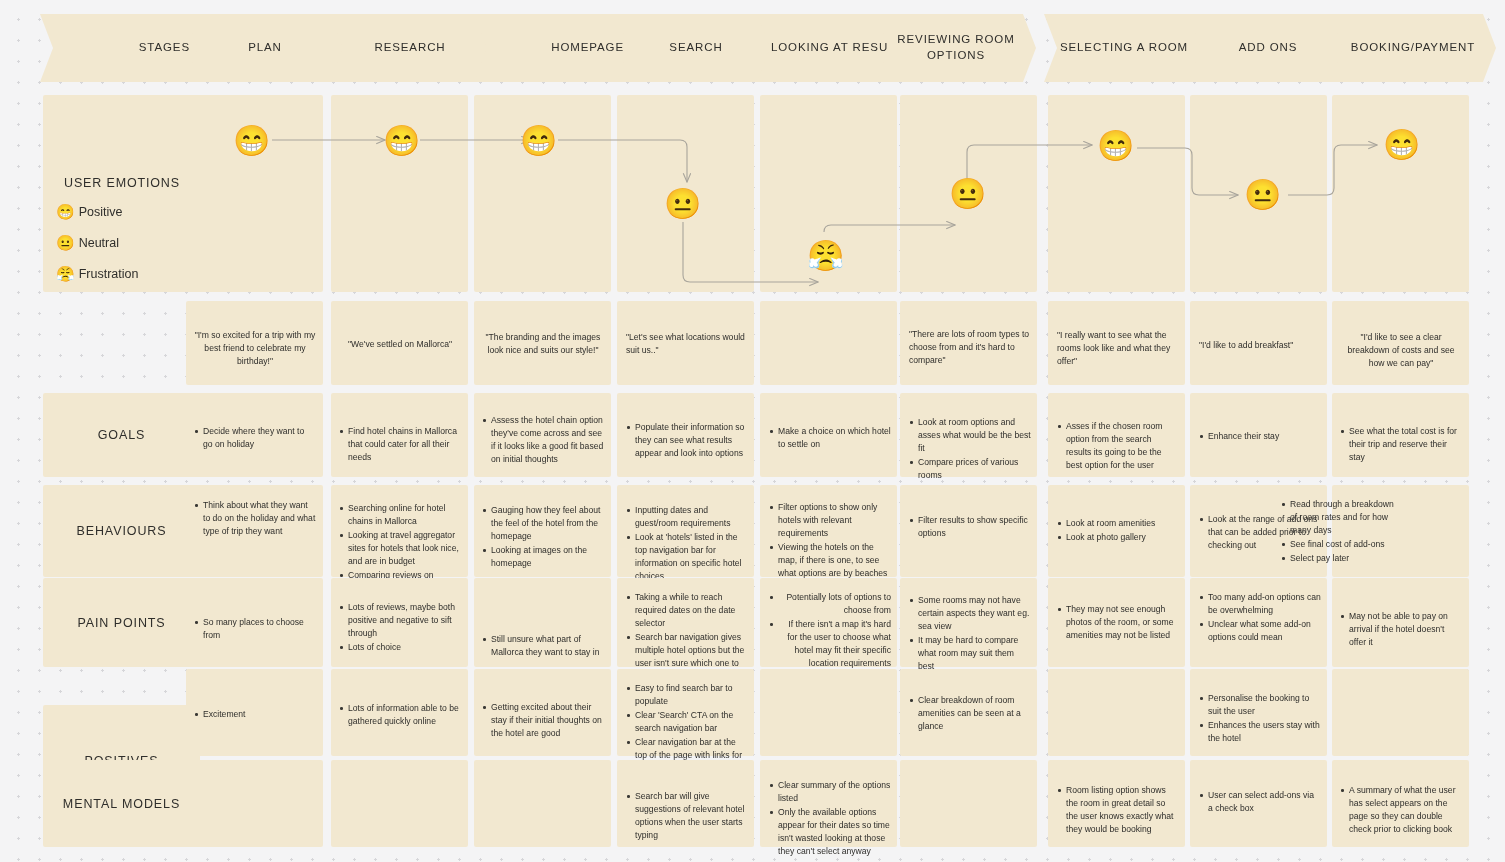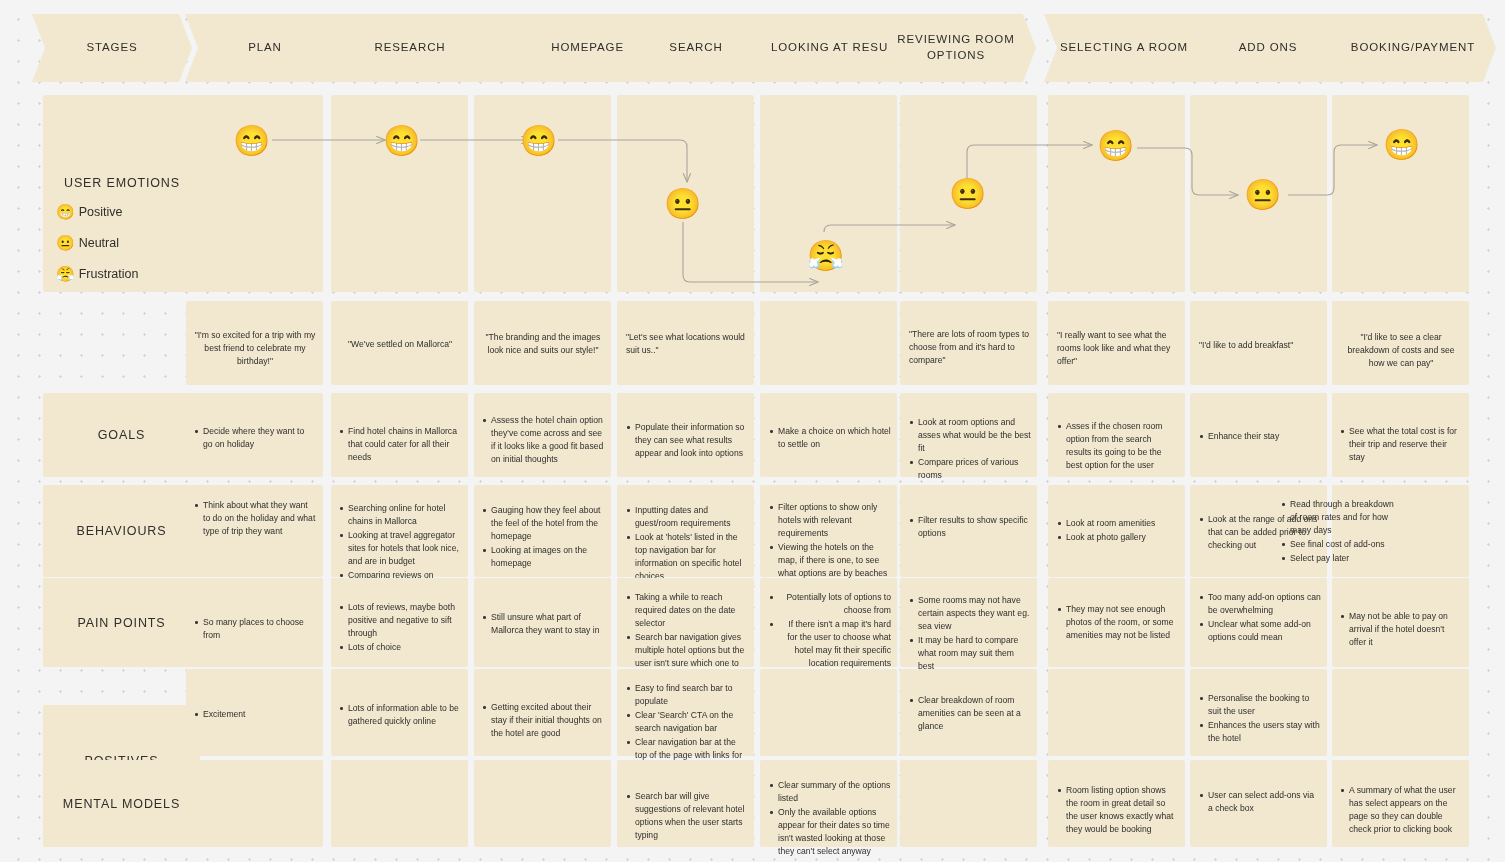--- a/index.html
+++ b/index.html
@@ -139,21 +139,21 @@
     height: 2.6px;
     background: #3a3935;
     border-radius: 50%;
   }
 </style>
 </head>
 <body>
 
 <div class="board">
 
-  <div class="chevron first" style="left:32px; width:160px;">
+  <div class="chevron first" style="left:40px; width:160px;justify-content:flex-end;">
     <span>STAGES</span>
   </div>
   <div class="chevron" style="left:185px; width:160px;">
     <span>PLAN</span>
   </div>
   <div class="chevron" style="left:330px; width:160px;">
     <span>RESEARCH</span>
   </div>
   <div class="chevron" style="left:474px; width:160px;justify-content:flex-end;">
     <span>HOMEPAGE</span>
@@ -365,21 +365,21 @@
   <div class="card" style="left:186px; top:578px; width:137px; height:89px;"></div>
   <ul class="bullets cell-text" style="left:194px; top:616px; width:122px;">
     <li>So many places to choose from</li>
     </ul>
   <div class="card" style="left:331px; top:578px; width:137px; height:89px;"></div>
   <ul class="bullets cell-text" style="left:339px; top:601px; width:122px;">
     <li>Lots of reviews, maybe both positive and negative to sift through</li>
     <li>Lots of choice</li>
     </ul>
   <div class="card" style="left:474px; top:578px; width:137px; height:89px;"></div>
-  <ul class="bullets cell-text" style="left:482px; top:611px; width:122px;">
+  <ul class="bullets cell-text" style="left:482px; top:633px; width:122px;">
     <li>Still unsure what part of Mallorca they want to stay in</li>
     </ul>
   <div class="card" style="left:617px; top:578px; width:137px; height:89px;"></div>
   <ul class="bullets cell-text" style="left:626px; top:591px; width:122px;">
     <li>Taking a while to reach required dates on the date selector</li>
     <li>Search bar navigation gives multiple hotel options but the user isn't sure which one to go for yet</li>
     </ul>
   <div class="card" style="left:760px; top:578px; width:137px; height:89px;"></div>
   <ul class="bullets cell-text" style="left:769px; top:591px; width:122px;text-align:right;">
     <li>Potentially lots of options to choose from</li>

